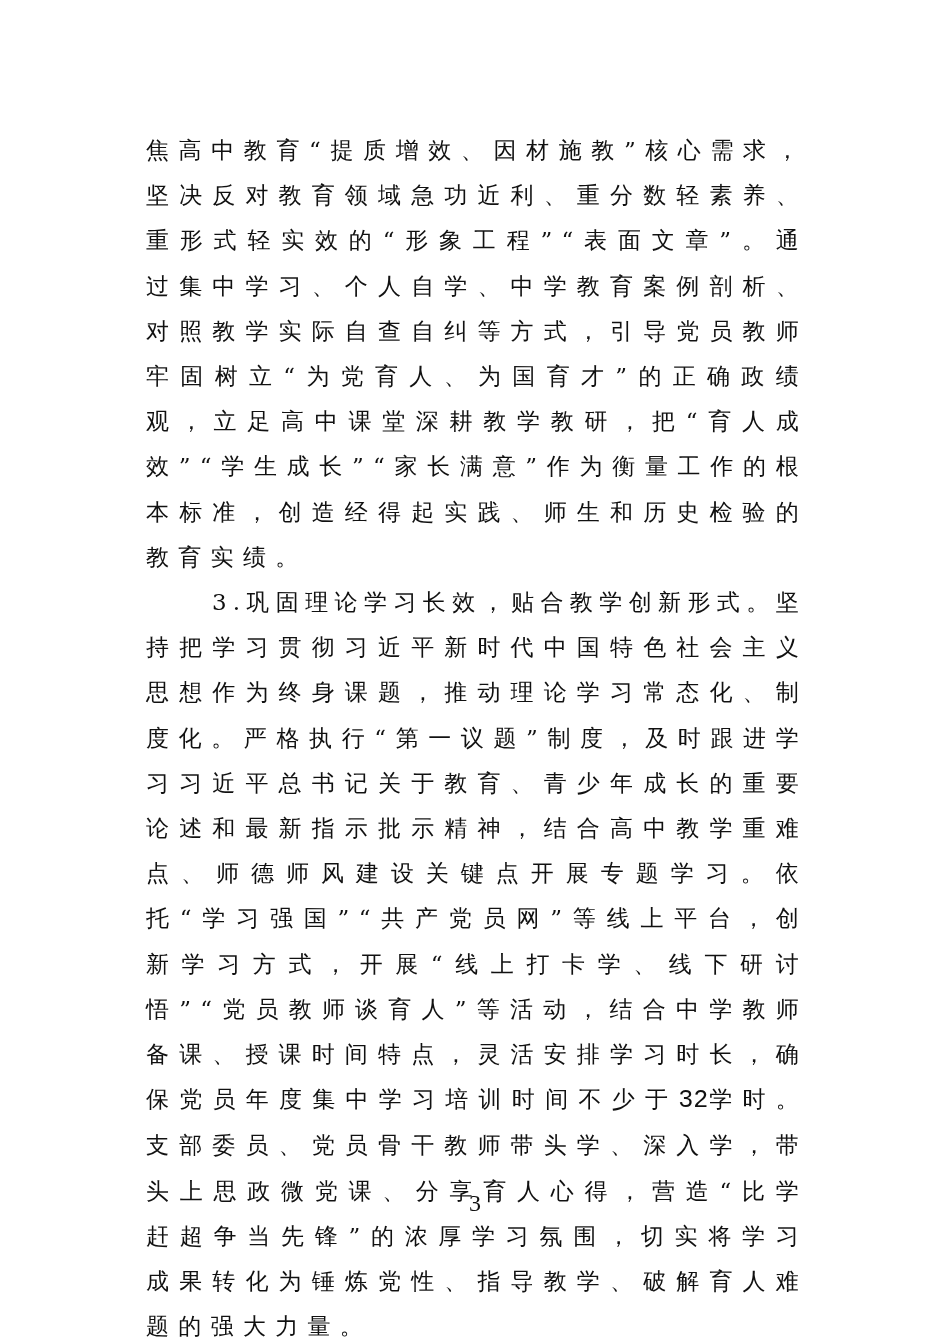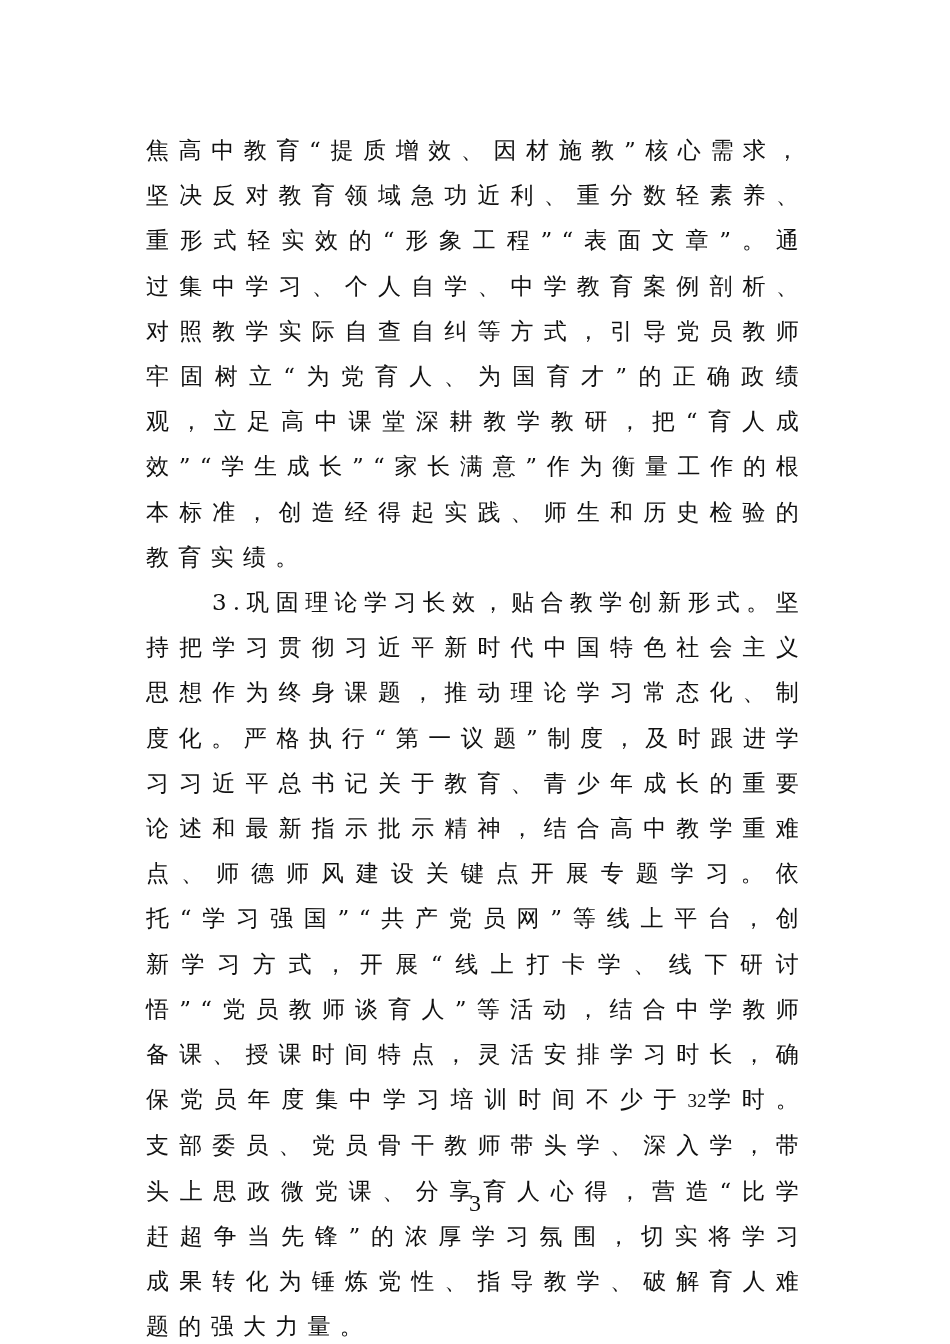--- a/index.html
+++ b/index.html
@@ -11,21 +11,21 @@
     position: absolute; left: 146px; top: 128px; width: 662px;
     font-family: "DejaVu Serif", "Liberation Serif", serif;
     font-size: 23px; color: #111;
     line-height: 45.2px;
     letter-spacing: 9.3px;
     text-align: justify;
   }
   .content p { margin: 0; }
   .indent { text-indent: 66px; }
   .bold { font-weight: normal; letter-spacing: 6px; }
-  .num { letter-spacing: 0; font-family: Liberation Serif, serif; font-size: 19px; }
+  .num { letter-spacing: 0; font-family: Liberation Mono, monospace; font-size: 25px; }
   .page-number {
     position: absolute; left: 0; width: 950px; top: 1190px; text-align: center;
     font-family: "Liberation Serif", serif; font-size: 24px; color: #111;
   }
 </style>
 </head>
 <body>
 
 <div class="page">
   <div class="content">

